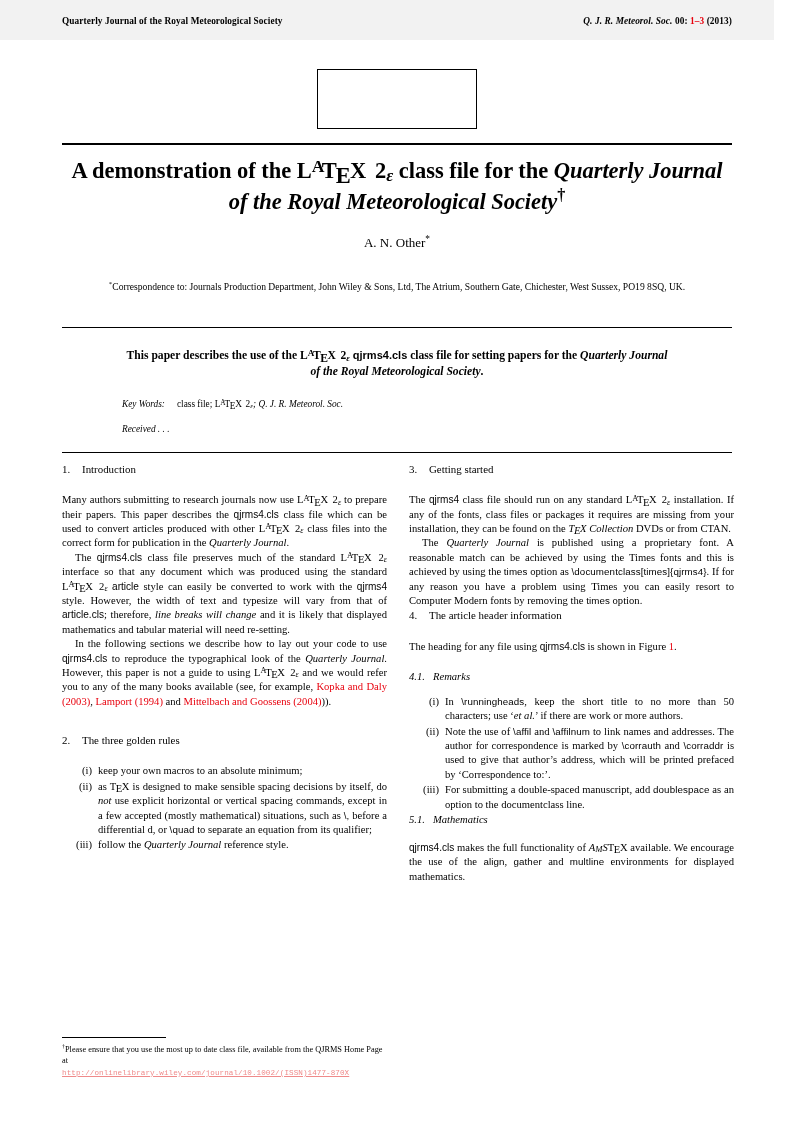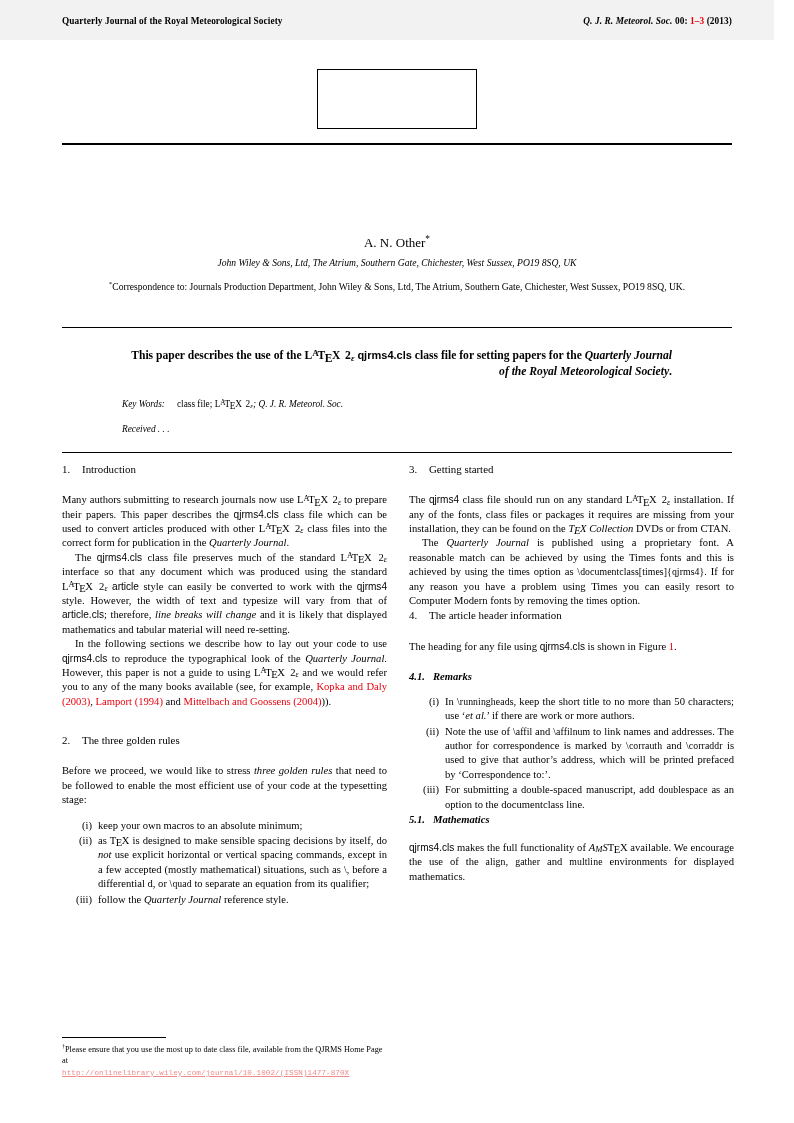--- a/index.html
+++ b/index.html
@@ -108,21 +108,21 @@
   }
   .sup { font-size: 0.72em; vertical-align: super; }
 
   .abstract {
     position: absolute;
     left: 122px; top: 348px;
     width: 550px;
     font-size: 11.6px;
     font-weight: bold;
     line-height: 1.42;
-    text-align: right;
+    text-align: center;
   }
   .abstract .it { font-style: italic; }
 
   .keywords {
     position: absolute;
     left: 122px; top: 399px;
     width: 550px;
     font-size: 9.3px;
   }
   .kw-label { font-style: italic; }
@@ -151,39 +151,39 @@
   h2.sec {
     font-size: 10.9px;
     font-weight: normal;
     margin: 0 0 17px 0;
     text-align: left;
     line-height: 1.3;
   }
   h2.sec .num { display: inline-block; width: 20px; }
   h3.subsec {
     font-size: 10.6px;
-    font-weight: bold;
+    font-weight: normal;
     font-style: italic;
     margin: 16px 0 11px 0;
     text-align: left;
     line-height: 1.3;
   }
   h3.subsec .num { display: inline-block; width: 24px; font-style: italic; }
 
   p.para {
     margin: 0;
     text-indent: 0;
     text-align: justify;
   }
   p.para + p.para { text-indent: 13px; }
 
   .it { font-style: italic; }
   .bf { font-weight: bold; }
   .tt {
-    font-family: Liberation Serif, serif;
+    font-family: Liberation Sans, sans-serif;
     font-size: 0.92em;
     letter-spacing: 0.01em;
   }
   .sans {
     font-family: "Liberation Sans", "DejaVu Sans", sans-serif;
     font-size: 0.95em;
   }
 
   ol.roman {
     list-style: none;
@@ -286,23 +286,26 @@
 
   <div class="running-head">
     <span class="rh-left">Quarterly Journal of the Royal Meteorological Society</span>
     <span class="rh-right"><span>Q. J. R. Meteorol. Soc.</span> <span class="upright bf">00:</span> <span class="upright accent">1–3</span> <span class="upright bf">(2013)</span></span>
   </div>
 
   <div class="logo-box"></div>
 
   <div class="rule-thick" style="top:143px;"></div>
 
+  <div class="title">
+    <span>A demonstration of the </span><span class="latex">L<span class="la">A</span>T<span class="ee">E</span>X<span class="tw"> 2</span><span class="eps">ε</span></span><span> class file for the </span><span class="it">Quarterly Journal</span><br>
+    <span class="it">of the Royal Meteorological Society</span><span class="sup">†</span>
+  </div>
 
   <div class="author"><span>A. N. Other</span><span class="sup">*</span></div>
-  <div class="affil">John Wiley &amp; Sons, Ltd, The Atrium, Southern Gate, Chichester, West Sussex, PO19 8SQ, UK</div>
   <div class="corresp"><span class="sup">*</span><span>Correspondence to: Journals Production Department, John Wiley &amp; Sons, Ltd, The Atrium, Southern Gate, Chichester, West Sussex, PO19 8SQ, UK.</span></div>
 
   <div class="rule-thin" style="top:327px;"></div>
 
   <div class="abstract"><span>This paper describes the use of the </span><span class="latex">L<span class="la">A</span>T<span class="ee">E</span>X<span class="tw"> 2</span><span class="eps">ε</span></span> <span class="sans">qjrms4.cls</span><span> class file for setting papers for the </span><span class="it">Quarterly Journal of the Royal Meteorological Society</span><span>.</span></div>
 
   <div class="keywords"><span class="kw-label">Key Words:</span><span class="kw-body"><span>class file; </span><span class="latex">L<span class="la">A</span>T<span class="ee">E</span>X<span class="tw"> 2</span><span class="eps">ε</span></span><span class="it">; Q. J. R. Meteorol. Soc.</span></span></div>
 
   <div class="received">Received . . .</div>
 
@@ -313,21 +316,20 @@
     <h2 class="sec"><span class="num">1.</span><span>Introduction</span></h2>
 
     <p class="para"><span>Many authors submitting to research journals now use </span><span class="latex">L<span class="la">A</span>T<span class="ee">E</span>X<span class="tw"> 2</span><span class="eps">ε</span></span><span> to prepare their papers. This paper describes the </span><span class="sans">qjrms4.cls</span><span> class file which can be used to convert articles produced with other </span><span class="latex">L<span class="la">A</span>T<span class="ee">E</span>X<span class="tw"> 2</span><span class="eps">ε</span></span><span> class files into the correct form for publication in the </span><span class="it">Quarterly Journal</span><span>.</span></p>
 
     <p class="para"><span>The </span><span class="sans">qjrms4.cls</span><span> class file preserves much of the standard </span><span class="latex">L<span class="la">A</span>T<span class="ee">E</span>X<span class="tw"> 2</span><span class="eps">ε</span></span><span> interface so that any document which was produced using the standard </span><span class="latex">L<span class="la">A</span>T<span class="ee">E</span>X<span class="tw"> 2</span><span class="eps">ε</span></span> <span class="sans">article</span><span> style can easily be converted to work with the </span><span class="sans">qjrms4</span><span> style. However, the width of text and typesize will vary from that of </span><span class="sans">article.cls</span><span>; therefore, </span><span class="it">line breaks will change</span><span> and it is likely that displayed mathematics and tabular material will need re-setting.</span></p>
 
     <p class="para"><span>In the following sections we describe how to lay out your code to use </span><span class="sans">qjrms4.cls</span><span> to reproduce the typographical look of the </span><span class="it">Quarterly Journal</span><span>. However, this paper is not a guide to using </span><span class="latex">L<span class="la">A</span>T<span class="ee">E</span>X<span class="tw"> 2</span><span class="eps">ε</span></span><span> and we would refer you to any of the many books available (see, for example, </span><span class="accent">Kopka and Daly</span> <span class="accent">(2003)</span><span>, </span><span class="accent">Lamport</span> <span class="accent">(1994)</span><span> and </span><span class="accent">Mittelbach and Goossens</span> <span class="accent">(2004)</span><span>)).</span></p>
 
     <h2 class="sec" style="margin-top:24px;"><span class="num">2.</span><span>The three golden rules</span></h2>
 
-    <p class="para"><span>Before we proceed, we would like to stress </span><span class="it">three golden rules</span><span> that need to be followed to enable the most efficient use of your code at the typesetting stage:</span></p>
 
     <ol class="roman">
       <li><span class="mark">(i)</span><span>keep your own macros to an absolute minimum;</span></li>
       <li><span class="mark">(ii)</span><span>as </span><span class="latex">T<span class="ee">E</span>X</span><span> is designed to make sensible spacing decisions by itself, do </span><span class="it">not</span><span> use explicit horizontal or vertical spacing commands, except in a few accepted (mostly mathematical) situations, such as </span><span class="tt">\,</span><span> before a differential d, or </span><span class="tt">\quad</span><span> to separate an equation from its qualifier;</span></li>
       <li><span class="mark">(iii)</span><span>follow the </span><span class="it">Quarterly Journal</span><span> reference style.</span></li>
     </ol>
   </div>
 
   <div class="col col-right">
 

